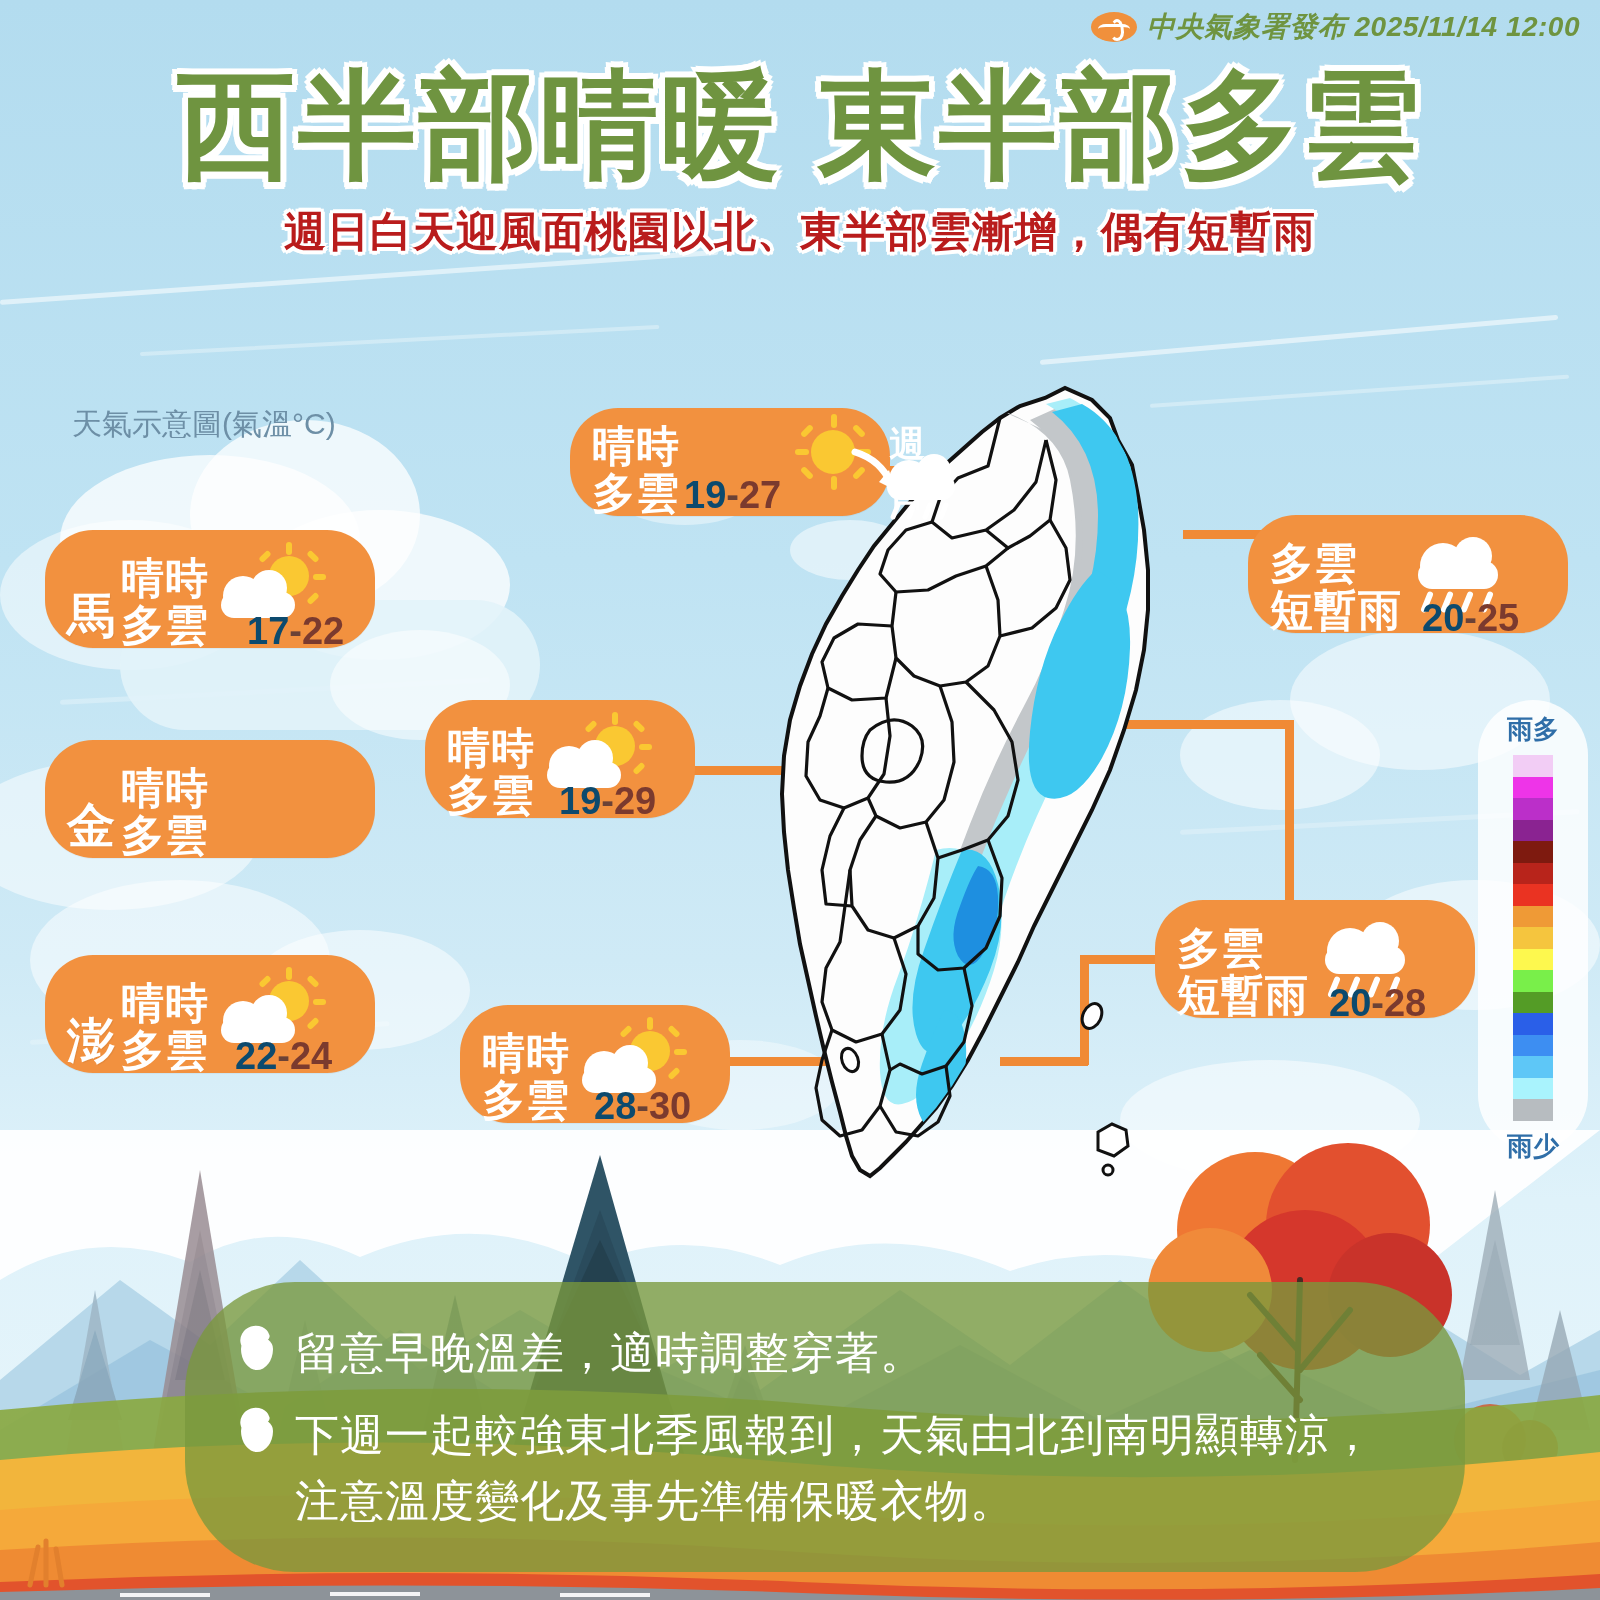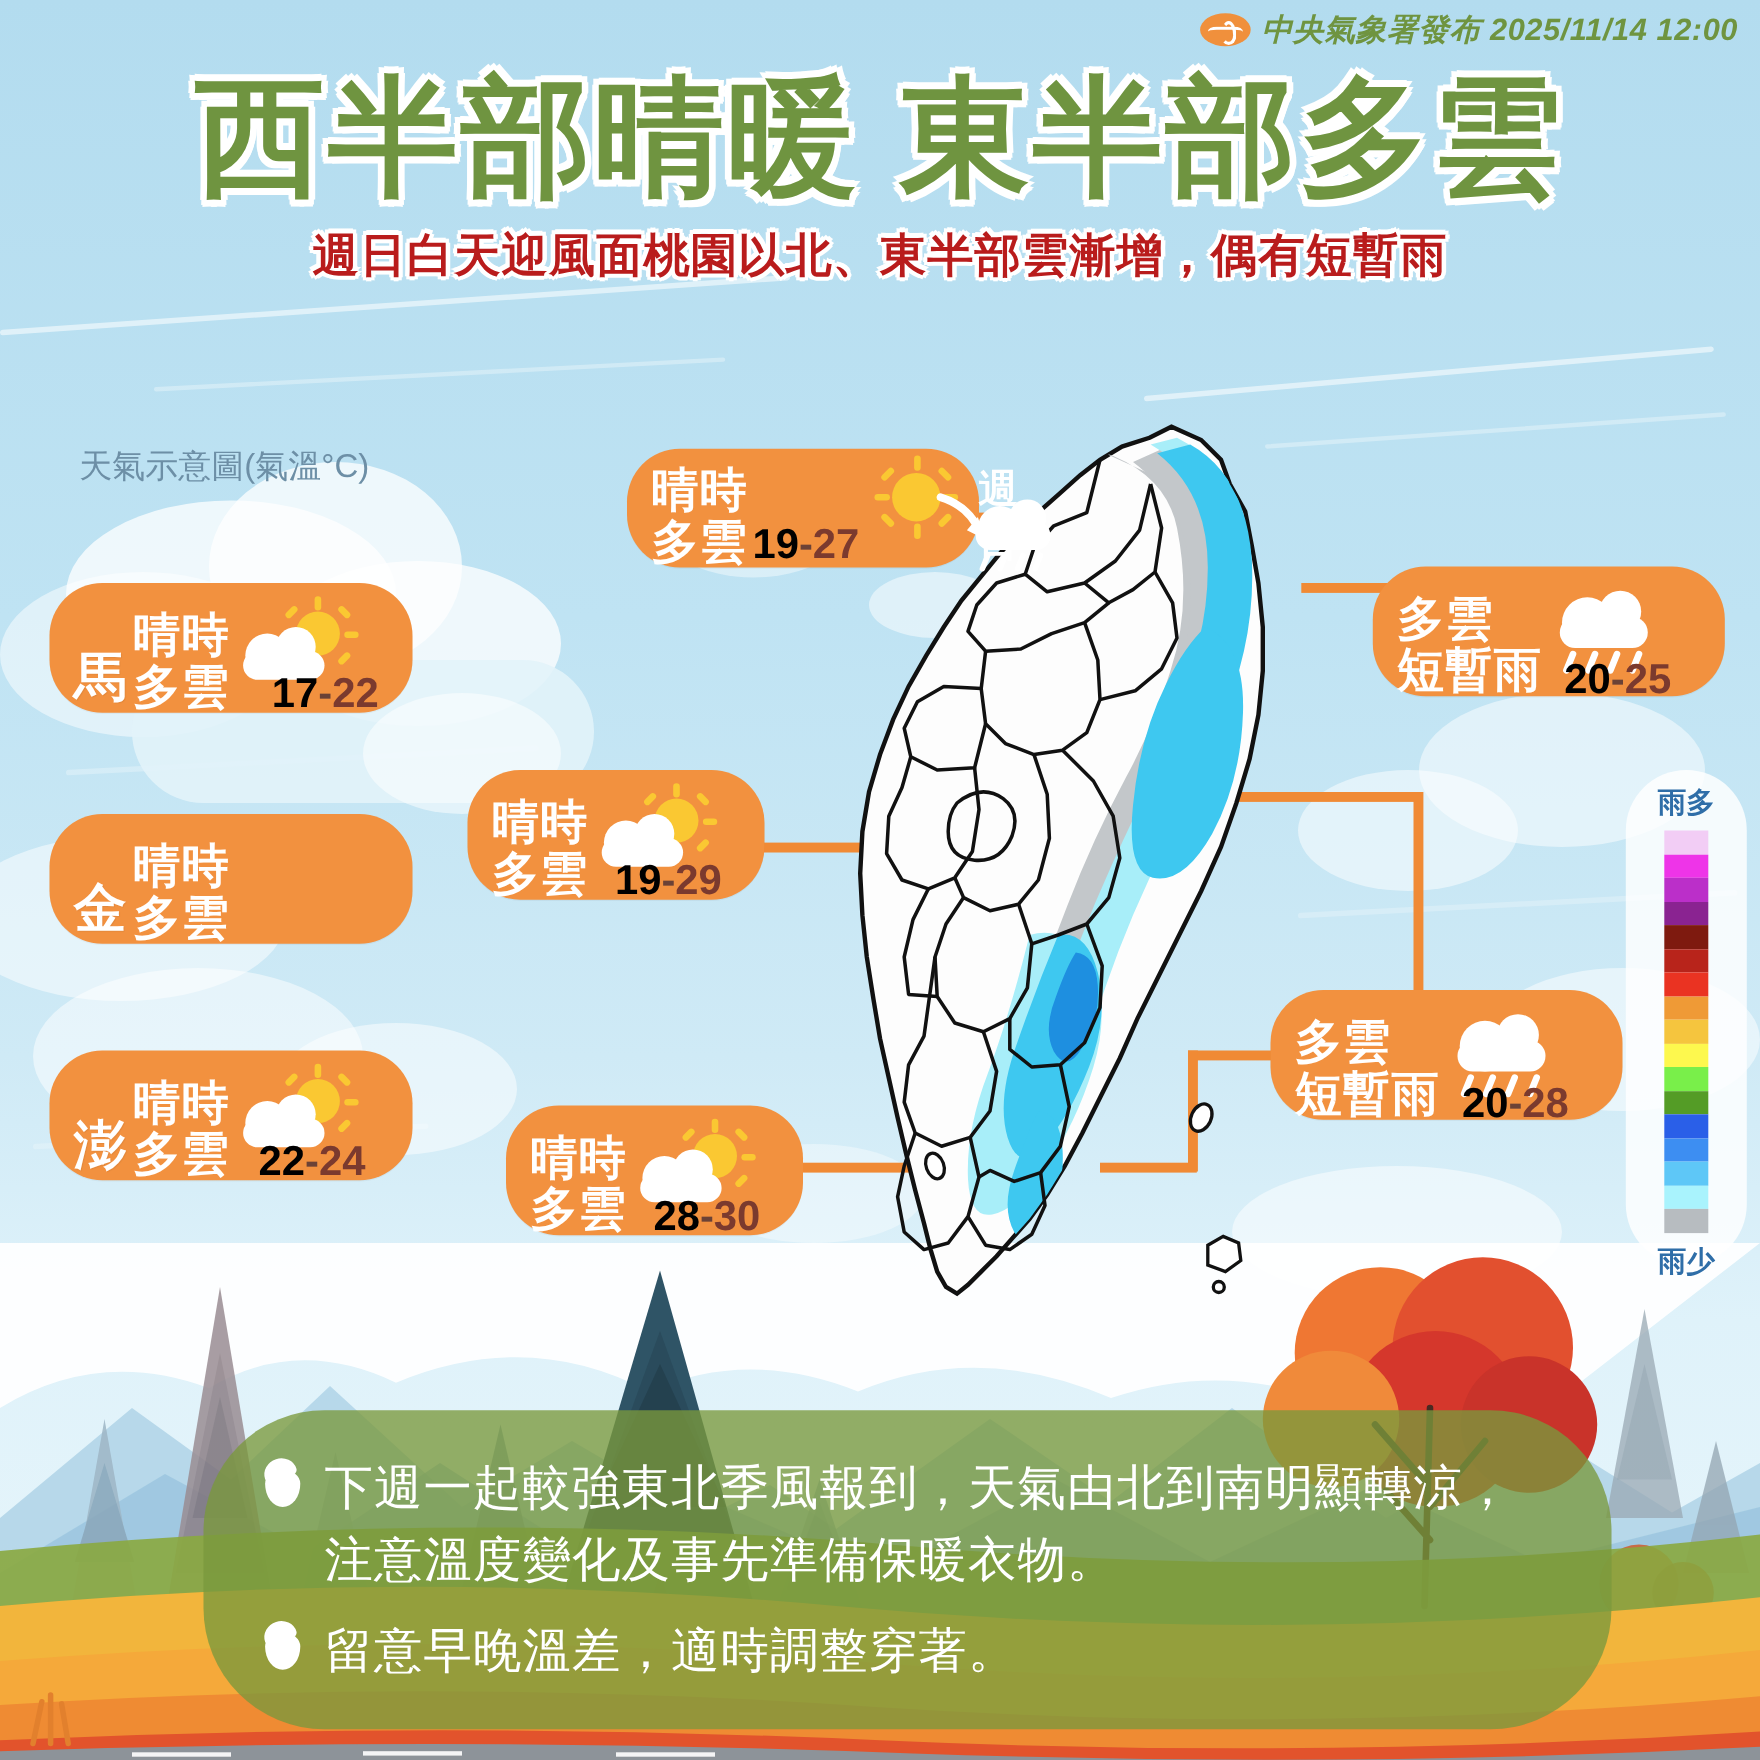--- a/index.html
+++ b/index.html
@@ -93,21 +93,21 @@
   }
   .card-cond {
     color:#fff; font-size:43px; font-weight:bold; line-height:1.08; flex:none;
     letter-spacing:1px;
   }
   .card-cond .l2 { display:block; }
   .card-right { position:relative; flex:none; margin-left:8px; }
   .temp {
     font-size:38px; font-weight:bold; letter-spacing:0px; white-space:nowrap;
   }
-  .t-lo { color:#000000; }
+  .t-lo { color:#0c4a6e; }
   .t-dash { color:#6b4236; }
   .t-hi { color:#7b3a2e; }
 
   
   .ic { position:relative; display:block; }
   .sun { position:absolute; border-radius:50%; background:#fac832; }
   .ray { position:absolute; background:#fac832; border-radius:4px; }
   .cloud-white { position:absolute; background:#fff; border-radius:50%; }
   .cloud-base { position:absolute; background:#fff; border-radius:30px; }
   .rainline { position:absolute; background:#fff; border-radius:3px; transform:rotate(22deg); }
@@ -529,24 +529,24 @@
       </div>
     <div class="legend-label">雨少</div>
   </div>
 
   <div class="tips">
     <div class="tip">
       <div class="acorn">
         <div class="acorn-body"></div>
           <div class="acorn-cap"></div>
       </div>
-      <div class="tip-text">下週一起較強東北季風報到，天氣由北到南明顯轉涼，注意溫度變化及事先準備保暖衣物。</div>
+      <div class="tip-text">留意早晚溫差，適時調整穿著。</div>
     </div>
     <div class="tip">
       <div class="acorn">
         <div class="acorn-body"></div>
           <div class="acorn-cap"></div>
       </div>
-      <div class="tip-text">留意早晚溫差，適時調整穿著。</div>
+      <div class="tip-text">下週一起較強東北季風報到，天氣由北到南明顯轉涼，注意溫度變化及事先準備保暖衣物。</div>
     </div>
   </div>
 
 </div>
 
 </body></html>

